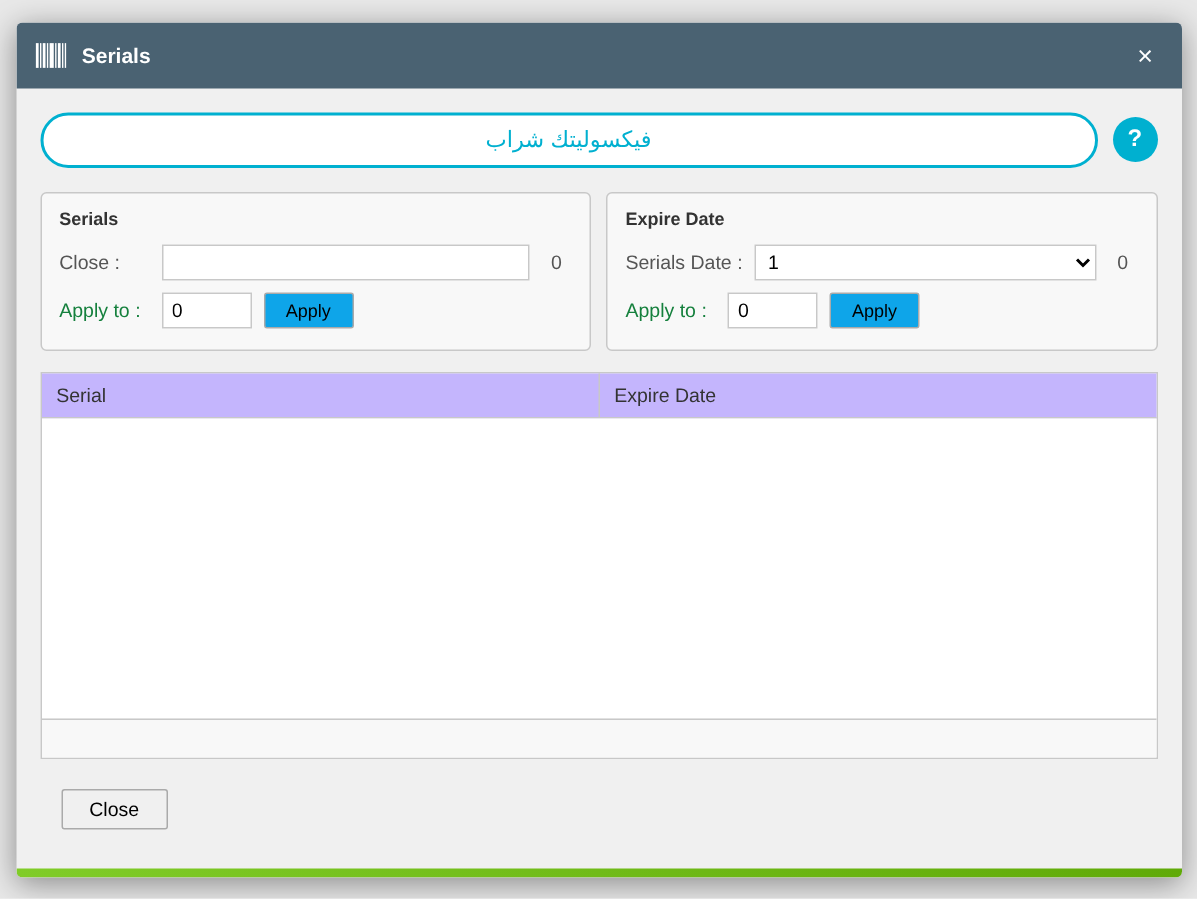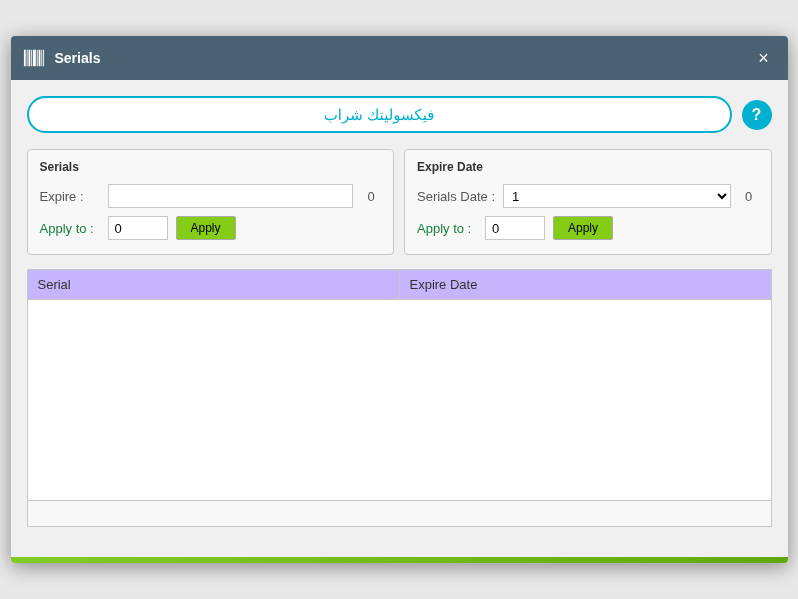--- a/index.html
+++ b/index.html
@@ -146,21 +146,21 @@
       outline: none;
     }
 
     .panel-count {
       color: #555;
       min-width: 20px;
       text-align: center;
     }
 
     .apply-btn {
-      background: #84cc16;
+      background: #0ea5e9;
       border: 1px solid #aaa;
       padding: 3px 14px;
       cursor: pointer;
       height: 24px;
       font-size: 12px;
       border-radius: 2px;
     }
 
     .apply-row {
       display: flex;
@@ -281,21 +281,21 @@
     <div class="search-row">
       <input class="search-input" type="text" value="فيكسوليتك شراب" style="">
       <button class="help-btn">?</button>
     </div>
 
     <div class="panels-row">
 
       <div class="panel">
         <div class="panel-title">Serials</div>
         <div class="panel-row">
-          <span class="panel-label">Expire :</span>
+          <span class="panel-label">Close :</span>
           <input class="panel-input" type="text" style="">
           <span class="panel-count">0</span>
         </div>
         <div class="apply-row">
           <span class="apply-to-label">Apply to :</span>
           <input class="apply-to-input" type="text" value="0" style="">
           <button class="apply-btn">Apply</button>
         </div>
       </div>
 
@@ -318,15 +318,18 @@
 
     <div class="table-container">
       <div class="table-header">
         <div class="table-header-cell">Serial</div>
         <div class="table-header-cell">Expire Date</div>
       </div>
       <div class="table-body"></div>
       <div class="table-footer"></div>
     </div>
 
+    <div class="bottom-bar">
+      <button class="close-dialog-btn">Close</button>
+    </div>
   </div>
   <div class="bottom-green-bar"></div>
 </div>
 
 </body></html>

